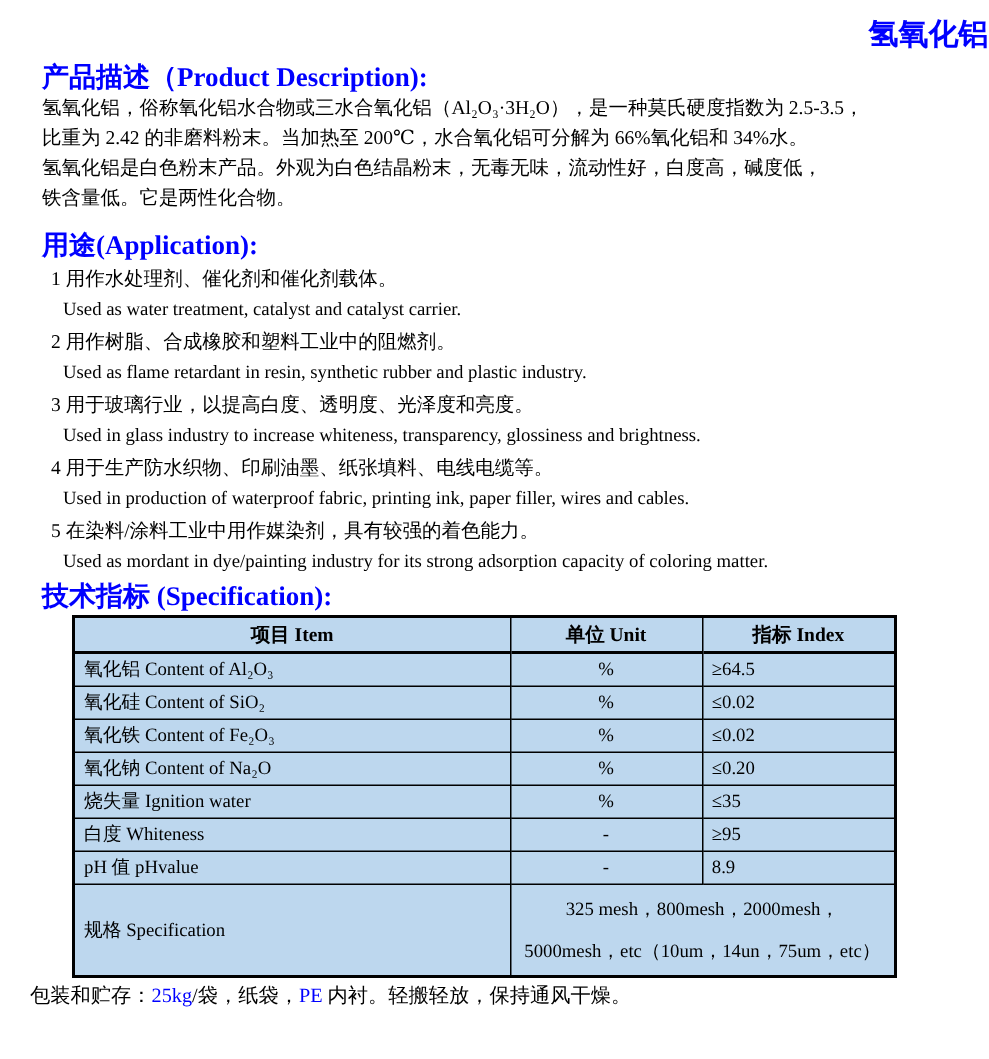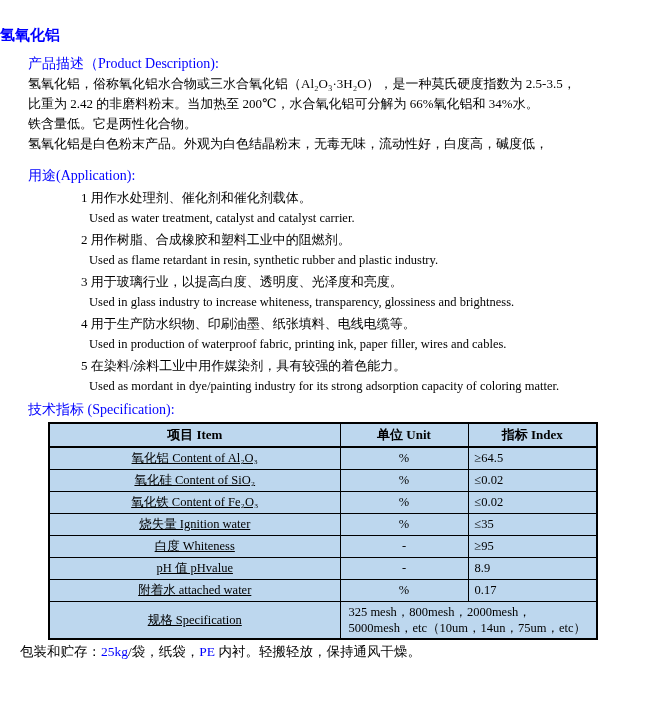--- a/index.html
+++ b/index.html
@@ -6,46 +6,46 @@
   .page {
     position:relative;
     width:659px;
     height:706px;
     background:#ffffff;
     overflow:hidden;
     font-family:"Liberation Serif","DejaVu Serif",serif;
     color:#000000;
   }
   .title {
-    padding-top:24px;
-    text-align:left;
-    font-size:15px;
+    padding-top:12px;
+    text-align:right;
+    font-size:20px;
     font-weight:bold;
     color:var(--heading-blue,#0000FF);
     line-height:23px;
   }
   .heading {
     margin-left:28px;
-    font-size:14px;
-    font-weight:normal;
+    font-size:18px;
+    font-weight:bold;
     color:var(--heading-blue,#0000FF);
     line-height:17px;
   }
   .heading.h-desc { margin-top:8px; }
   .heading.h-app  { margin-top:13px; }
   .heading.h-spec { margin-top:4px; }
   .desc-para { margin-top:2px; }
   .desc-line {
     margin-left:28px;
     margin-right:18px;
     font-size:13px;
     line-height:20px;
     white-space:nowrap;
   }
-  .app-list { margin-top:3px;margin-left:47px; }
+  .app-list { margin-top:3px; }
   .app-zh {
     margin-left:34px;
     font-size:13px;
     line-height:21px;
     white-space:nowrap;
   }
   .app-en {
     margin-left:42px;
     font-size:12.5px;
     line-height:21px;
@@ -70,26 +70,26 @@
     font-weight:bold;
     height:22px;
     padding:0 4px;
   }
   .spec-table td {
     border:1px solid var(--border-color,#000);
     font-size:12.5px;
     height:21px;
     padding:0 6px;
   }
-  .spec-table td.cell-item  { text-align:center;text-decoration:underline; }
+  .spec-table td.cell-item  { text-align:left; }
   .spec-table td.cell-unit  { text-align:center; }
   .spec-table td.cell-index { text-align:left; }
   .spec-table td.cell-span {
-    text-align:left;
-    line-height:16px;
+    text-align:center;
+    line-height:28px;
     padding:2px 8px;
     white-space:normal;
   }
   .footer {
     margin-left:20px;
     margin-top:3px;
     font-size:13.5px;
     font-weight:normal;
     line-height:18px;
     white-space:nowrap;
@@ -101,22 +101,22 @@
 
 <div class="page">
 
   <div class="title">氢氧化铝</div>
 
   <div class="heading h-desc">产品描述（Product Description):</div>
 
   <div class="desc-para">
       <div class="desc-line">氢氧化铝，俗称氧化铝水合物或三水合氧化铝（Al₂O₃·3H₂O），是一种莫氏硬度指数为 2.5-3.5，</div>
       <div class="desc-line">比重为 2.42 的非磨料粉末。当加热至 200℃，水合氧化铝可分解为 66%氧化铝和 34%水。</div>
+      <div class="desc-line">氢氧化铝是白色粉末产品。外观为白色结晶粉末，无毒无味，流动性好，白度高，碱度低，</div>
       <div class="desc-line">铁含量低。它是两性化合物。</div>
-      <div class="desc-line">氢氧化铝是白色粉末产品。外观为白色结晶粉末，无毒无味，流动性好，白度高，碱度低，</div>
     </div>
 
   <div class="heading h-app">用途(Application):</div>
 
   <div class="app-list">
       <div class="app-zh">1 用作水处理剂、催化剂和催化剂载体。</div>
       <div class="app-en">Used as water treatment, catalyst and catalyst carrier.</div>
       <div class="app-zh">2 用作树脂、合成橡胶和塑料工业中的阻燃剂。</div>
       <div class="app-en">Used as flame retardant in resin, synthetic rubber and plastic industry.</div>
       <div class="app-zh">3 用于玻璃行业，以提高白度、透明度、光泽度和亮度。</div>
@@ -152,40 +152,40 @@
           <td class="cell-item">氧化硅 Content of SiO₂</td>
           <td class="cell-unit">%</td>
           <td class="cell-index">≤0.02</td>
         </tr>
         <tr>
           <td class="cell-item">氧化铁 Content of Fe₂O₃</td>
           <td class="cell-unit">%</td>
           <td class="cell-index">≤0.02</td>
         </tr>
         <tr>
+          <td class="cell-item">氧化钠 Content of Na₂O</td>
+          <td class="cell-unit">%</td>
+          <td class="cell-index">≤0.20</td>
+        </tr>
+        <tr>
           <td class="cell-item">烧失量 Ignition water</td>
           <td class="cell-unit">%</td>
           <td class="cell-index">≤35</td>
         </tr>
         <tr>
           <td class="cell-item">白度 Whiteness</td>
           <td class="cell-unit">-</td>
           <td class="cell-index">≥95</td>
         </tr>
         <tr>
           <td class="cell-item">pH 值 pHvalue</td>
           <td class="cell-unit">-</td>
           <td class="cell-index">8.9</td>
         </tr>
         <tr>
-          <td class="cell-item">附着水 attached water</td>
-          <td class="cell-unit">%</td>
-          <td class="cell-index">0.17</td>
-        </tr>
-        <tr>
           <td class="cell-item">规格 Specification</td>
           <td class="cell-span" colspan="2">325 mesh，800mesh，2000mesh，5000mesh，etc（10um，14un，75um，etc）</td>
         </tr>
       </tbody>
   </table>
 
   <div class="footer"><span class="seg-black">包装和贮存：</span><span class="seg-blue">25kg</span><span class="seg-black">/袋，纸袋，</span><span class="seg-blue">PE</span><span class="seg-black"> 内衬。轻搬轻放，保持通风干燥。</span></div>
 
 </div>
 

